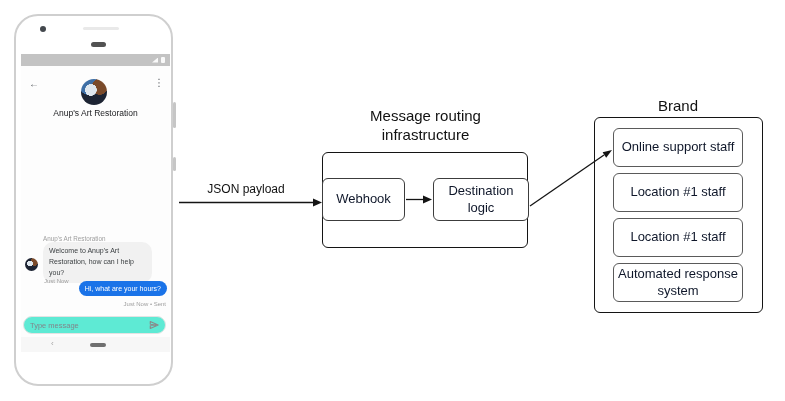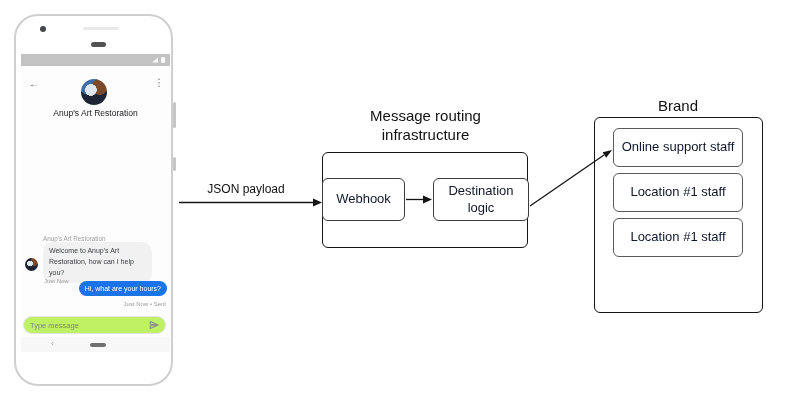--- a/index.html
+++ b/index.html
@@ -43,21 +43,21 @@
   .avatar-sm { position:absolute; left:4px; top:204px; width:13px; height:13px; border-radius:50%;
                background:
                  radial-gradient(circle at 38% 42%, #dfe7ee 0 26%, rgba(0,0,0,0) 27%),
                  radial-gradient(circle at 72% 30%, #7a4a2a 0 30%, rgba(0,0,0,0) 31%),
                  #1d2433; }
   .time-in { position:absolute; left:23px; top:224px; font-size:6px; color:#9e9e9e; }
   .bubble-out { position:absolute; right:3px; top:227px; background:#1a73e8; color:#fff;
                 border-radius:9px; padding:4px 6px; font-size:7px; white-space:nowrap; }
   .time-out { position:absolute; right:4px; top:247px; font-size:6px; color:#9e9e9e; }
 
-  .composer { position:absolute; left:2px; right:4px; top:262px; height:18px; background:#bef264;
+  .composer { position:absolute; left:2px; right:4px; top:262px; height:18px; background:#5eead4;
               border:1px solid #e3e3e3; border-radius:10px; display:flex; align-items:center; padding:0 6px; }
   .composer input { flex:1; border:none; outline:none; background:transparent;
                     font-family:"Liberation Sans", sans-serif; font-size:7.5px; color:#5f6368; min-width:0; }
   .composer input::placeholder { color:#80868b; opacity:1; }
   .send-icon { width:10px; height:10px; flex:0 0 auto; cursor:pointer; }
 
   .navbar { position:absolute; left:0; right:0; top:283px; height:16px; background:#f7f7f7; }
   .nav-back-icon { position:absolute; left:30px; top:3px; font-size:8px; color:#a3a3a3; line-height:1; cursor:pointer; }
   .home-pill { position:absolute; left:69px; top:6px; width:16px; height:4px; border-radius:2px; background:#6f6f6f; cursor:pointer; }
 
@@ -102,20 +102,21 @@
   <div class="diagram-label routing-title">Message routing infrastructure</div>
   <div class="box routing-outer"></div>
   <div class="box node-destination">Destination logic</div>
   <div class="box node-webhook">Webhook</div>
 
   <div class="diagram-label brand-title">Brand</div>
   <div class="box brand-outer"></div>
   <div class="box brand-item brand-item-1">Online support staff</div>
   <div class="box brand-item brand-item-2">Location #1 staff</div>
   <div class="box brand-item brand-item-3">Location #1 staff</div>
+  <div class="box brand-item brand-item-4">Automated response system</div>
 
   <div class="phone">
     <div class="cam-dot"></div>
     <div class="speaker-line"></div>
     <div class="earpiece"></div>
     <div class="side-btn btn-volume"></div>
     <div class="side-btn btn-power"></div>
 
     <div class="screen">
       <div class="statusbar">

